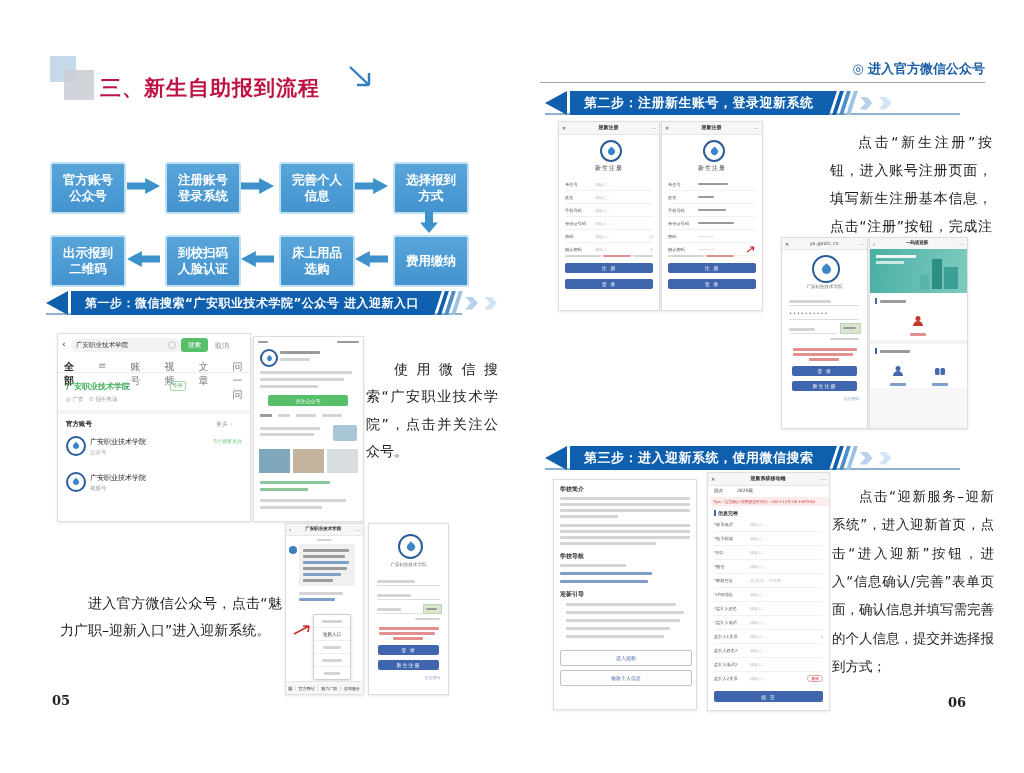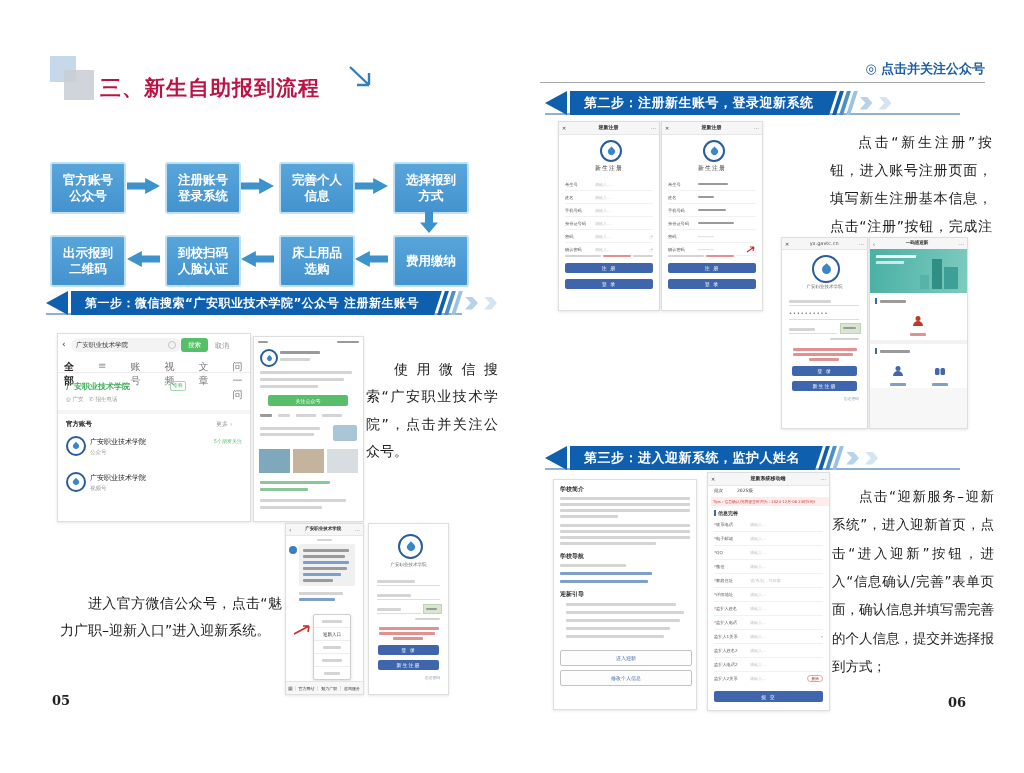--- a/index.html
+++ b/index.html
@@ -76,21 +76,21 @@
   <div class="fbox" style="left:393px;top:235px;width:72px;height:48px;">费用缴纳</div>
   <div class="fbox" style="left:279px;top:235px;width:72px;height:48px;">床上用品
 选购</div>
   <div class="arr-l" style="left:127px;top:250px;width:33px;height:18px;"></div>
   <div class="arr-l" style="left:241px;top:250px;width:33px;height:18px;"></div>
   <div class="arr-l" style="left:355px;top:250px;width:33px;height:18px;"></div>
 
   <div class="sline" style="left:46px;top:313px;width:416px;"></div>
   <div class="step" style="left:46px;top:291px;">
     <div class="tri-l"></div>
-    <div class="sbar">第一步：微信搜索“广安职业技术学院”公众号  注册新生账号</div>
+    <div class="sbar">第一步：微信搜索“广安职业技术学院”公众号  进入迎新入口</div>
     <div class="scap"></div>
     <div class="stripe" style="background:#0e5fae;"></div>
     <div class="stripe" style="background:#4e8fc6;"></div>
     <div class="stripe" style="background:#9cc2e2;"></div>
     <div class="chev" style="background:#b7d2ea;"></div>
     <div class="chev" style="background:#d3e4f3;"></div>
   </div>
 
   <div class="phone" style="left:57px;top:333px;width:192px;height:187px;">
     <div class="abs" style="left:4px;top:5px;font-size:9px;color:#333;">‹</div>
@@ -234,21 +234,21 @@
     <div class="bar red abs" style="left:10px;top:103px;width:60px;height:2.5px;"></div>
     <div class="bar red abs" style="left:10px;top:108px;width:56px;height:2.5px;"></div>
     <div class="bar red abs" style="left:24px;top:113px;width:30px;height:2.5px;"></div>
     <div class="bbtn" style="left:9px;top:121px;width:61px;height:10px;">登 录</div>
     <div class="bbtn" style="left:9px;top:136px;width:61px;height:10px;">新生注册</div>
     <div class="abs" style="right:8px;top:151px;font-size:3.8px;color:#8aa0c0;">忘记密码</div>
   </div>
 
   <div class="abs serif" style="left:52px;top:693px;font-size:13px;font-weight:bold;color:#222;">05</div>
 
-  <div class="abs" style="left:540px;top:60px;width:445px;text-align:right;font-size:13px;font-weight:bold;color:#1b5ea6;font-family:'DejaVu Serif',serif;">◎ 点击并关注公众号</div>
+  <div class="abs" style="left:540px;top:60px;width:445px;text-align:right;font-size:13px;font-weight:bold;color:#1b5ea6;font-family:'DejaVu Serif',serif;">◎ 进入官方微信公众号</div>
   <div class="abs" style="left:540px;top:82px;width:445px;height:1px;background:#a8a8a8;"></div>
 
   <div class="sline" style="left:545px;top:113px;width:415px;"></div>
   <div class="step" style="left:545px;top:91px;">
     <div class="tri-l"></div>
     <div class="sbar" style="font-size:13px;">第二步：注册新生账号，登录迎新系统</div>
     <div class="scap"></div>
     <div class="stripe" style="background:#0e5fae;"></div>
     <div class="stripe" style="background:#4e8fc6;"></div>
     <div class="stripe" style="background:#9cc2e2;"></div>
@@ -424,21 +424,21 @@
           <rect x="6.5" y="3" width="4.5" height="7" rx="1.5" fill="#4466ad"></rect>
         </svg>
       <div class="bar blue" style="width:16px;height:2.5px;margin:2px auto 0;"></div>
     </div>
     <div class="abs" style="left:0;top:150px;width:97px;height:40px;background:#f7f7f7;"></div>
   </div>
 
   <div class="sline" style="left:545px;top:468px;width:415px;"></div>
   <div class="step" style="left:545px;top:446px;">
     <div class="tri-l"></div>
-    <div class="sbar" style="font-size:13px;">第三步：进入迎新系统，监护人姓名</div>
+    <div class="sbar" style="font-size:13px;">第三步：进入迎新系统，使用微信搜索</div>
     <div class="scap"></div>
     <div class="stripe" style="background:#0e5fae;"></div>
     <div class="stripe" style="background:#4e8fc6;"></div>
     <div class="stripe" style="background:#9cc2e2;"></div>
     <div class="chev" style="background:#b7d2ea;"></div>
     <div class="chev" style="background:#d3e4f3;"></div>
   </div>
 
   <div class="phone" style="left:553px;top:479px;width:142px;height:229px;">
     <div class="abs" style="left:6px;top:5px;font-size:6px;font-weight:bold;color:#333;">学校简介</div>

